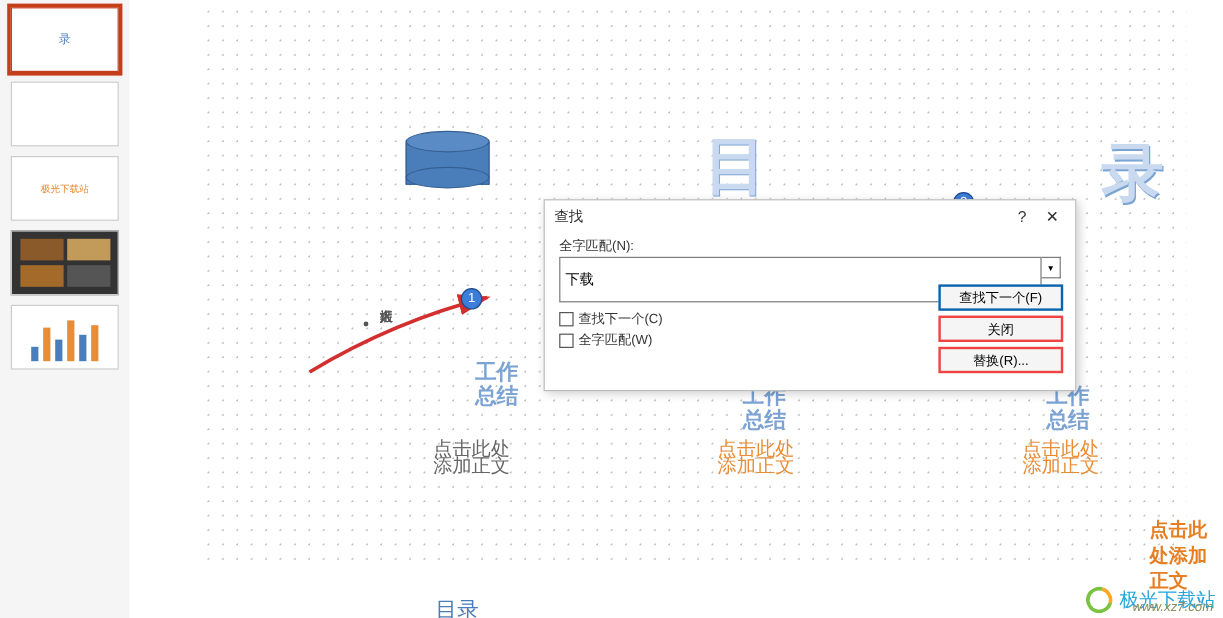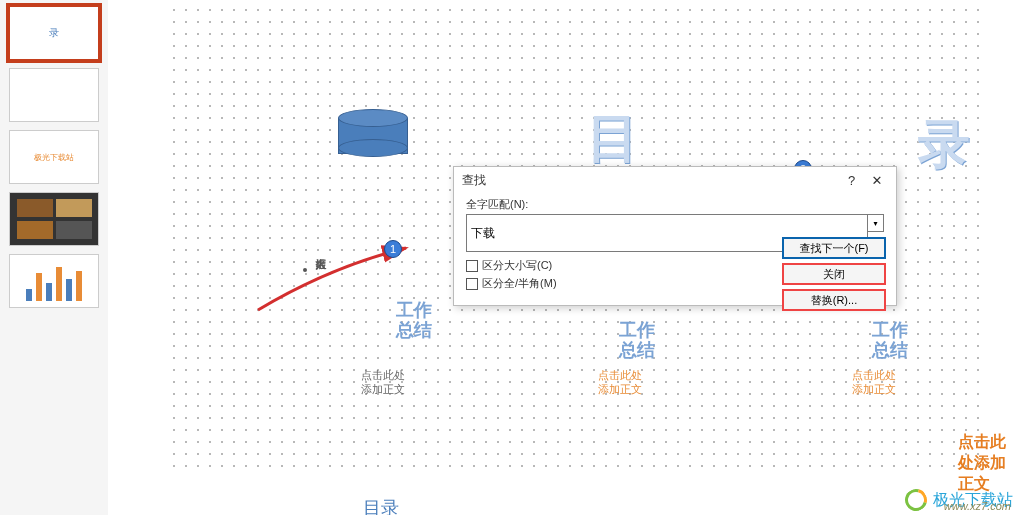--- a/index.html
+++ b/index.html
@@ -39,40 +39,40 @@
   .mu { position:absolute; left:479px; top:104px; font-size:52px; color:#c9daf0; font-weight:bold; text-shadow:1px 1px 0 #7ba3d4;}
   .lu { position:absolute; left:810px; top:110px; font-size:52px; color:#c9daf0; font-weight:bold; text-shadow:1px 1px 0 #7ba3d4;}
   .work-col {
     position:absolute; width:72px; text-align:center;
     color:#7ba3d4; font-weight:bold; font-size:18px; line-height:20px;
   }
   .wc1 { left:270px; top:300px; }
   .wc2 { left:493px; top:320px; }
   .wc3 { left:746px; top:320px; }
   .add-body {
-    position:absolute; font-size:11px; text-align:center; line-height:14px;
+    position:absolute; font-size:16px; text-align:center; line-height:14px;
     color:#e88c36;
   }
   .ab1 { left:253px; top:368px; color:#666;}
   .ab2 { left:490px; top:368px;}
   .ab3 { left:744px; top:368px;}
   .subtitle { position:absolute; left:535px; top:335px; color:#888; font-size:13px;}
   .addbody-right { position:absolute; left:850px; top:432px; color:#e67e22; font-size:16px; font-weight:bold;}
   .mulu { position:absolute; left:255px; top:496px; color:#4a7ebb; font-size:18px;}
   .rep { position:absolute; left:205px; top:250px; font-size:11px; writing-mode:vertical-lr; color:#555;}
   .bullet-dot { position:absolute; left:195px; top:268px; width:4px; height:4px; background:#555; border-radius:50%;}
 
   .arrow { position:absolute; stroke:#d32f2f; stroke-width:3; fill:none;}
 
   .callout { position:absolute; width:18px; height:18px; border-radius:50%; background:#3b7dd8; color:#fff; font-size:11px; display:flex; align-items:center; justify-content:center; border:1px solid #1e4a8c;}
   .co1 { left:276px; top:240px;}
   .co2 { left:686px; top:160px;}
 
   .dialog {
-    position:absolute; left:345px; top:166px; width:444px; height:140px;
+    position:absolute; left:345px; top:166px; width:444px; height:160px;
     background:#fff; border:1px solid #bbb; box-shadow:2px 2px 8px rgba(0,0,0,.2);
   }
   .dlg-title { height:26px; display:flex; align-items:center; justify-content:space-between; padding:0 8px; font-size:12px; color:#333;}
   .dlg-title .ctrls span { display:inline-block; width:22px; text-align:center; font-family:Arial; font-size:13px; cursor:default;}
   .dlg-body { padding:4px 12px 8px; position:relative;}
   .dlg-body label { font-size:11px; color:#333;}
   .inputwrap { display:flex; margin-top:2px;}
   .inputwrap input { flex:1; height:18px; border:1px solid #7a7a7a; padding:18px 4px; font-size:12px;}
   .inputwrap .dd { width:16px; height:18px; border:1px solid #7a7a7a; border-left:none; display:flex; align-items:center; justify-content:center; font-size:8px;}
   .checks { margin-top:6px;}
@@ -176,25 +176,25 @@
     </div>
     <div class="dlg-body">
       <label>全字匹配(N):</label>
       <div class="inputwrap">
         <input type="text" value="下载" style="">
         <div class="dd">▾</div>
       </div>
       <div class="checks">
         <div>
             <span class="cb"></span>
-            <span>区分大小写(C)</span>
+            <span>查找下一个(C)</span>
           </div>
         <div>
             <span class="cb"></span>
-            <span>区分全/半角(M)</span>
+            <span>全字匹配(W)</span>
           </div>
       </div>
       <div class="btns">
         <button class="hl">查找下一个(F)</button>
         <button>关闭</button>
         <button>替换(R)...</button>
       </div>
     </div>
   </div>
 

